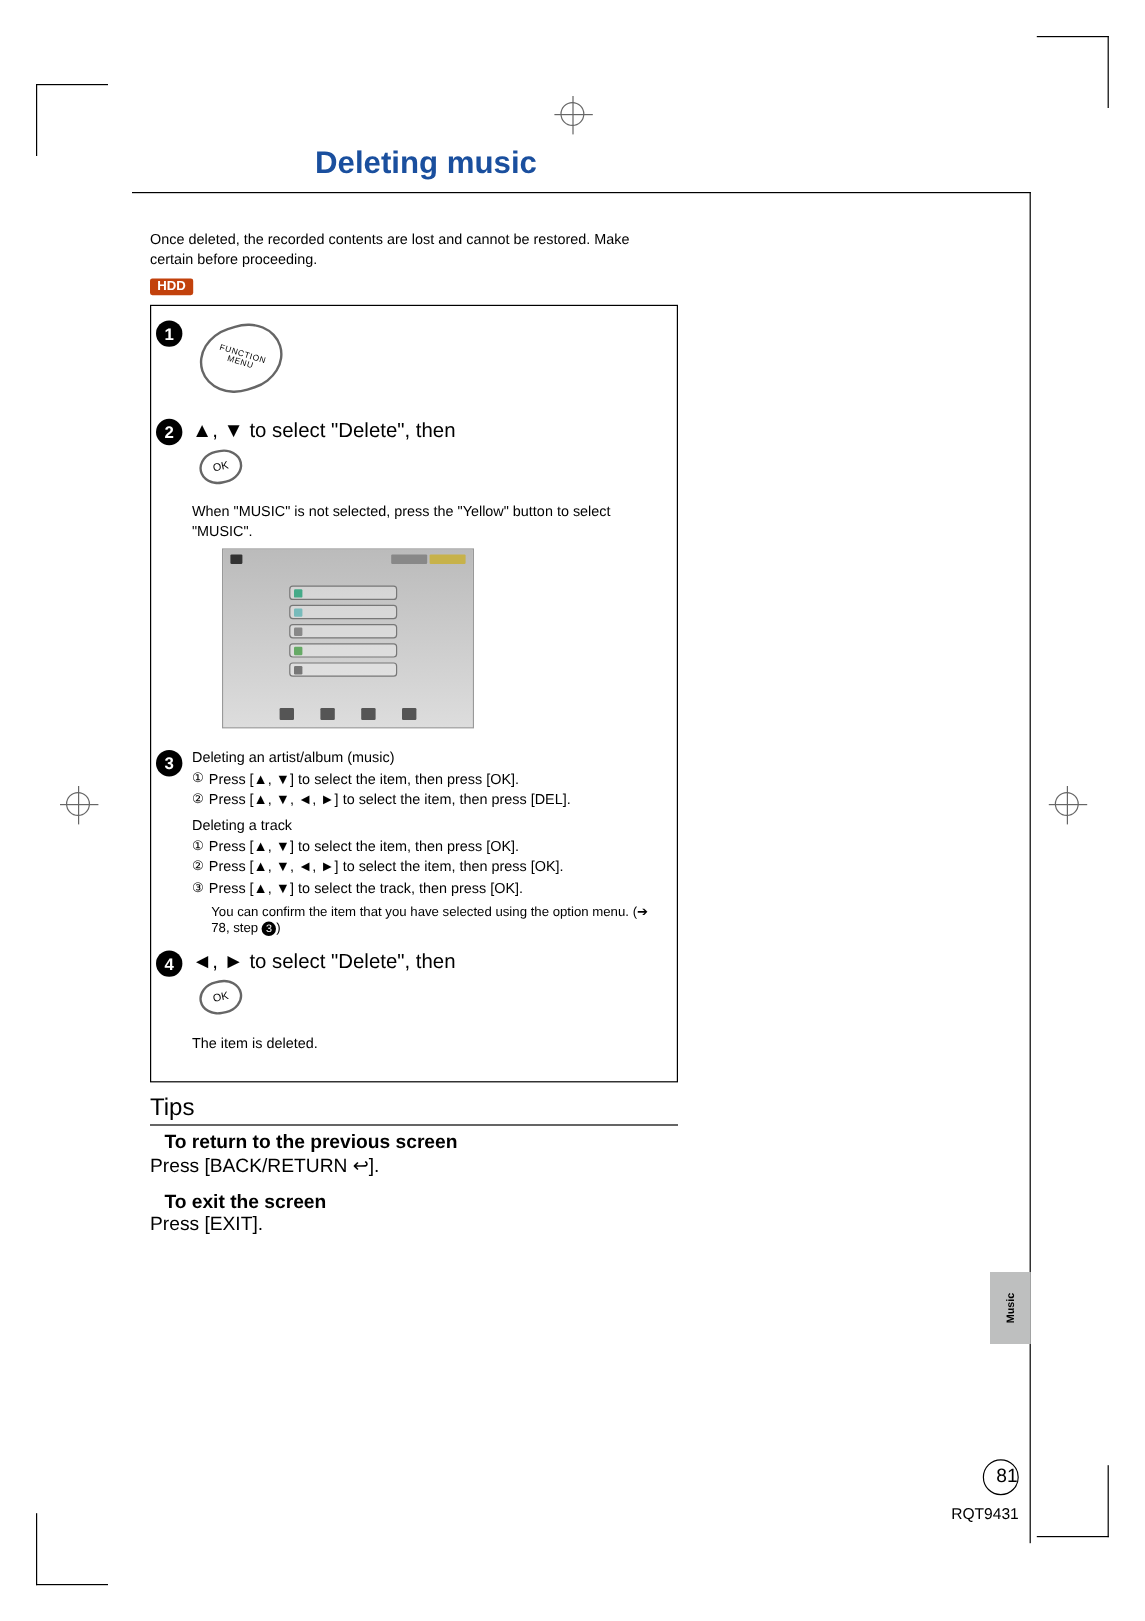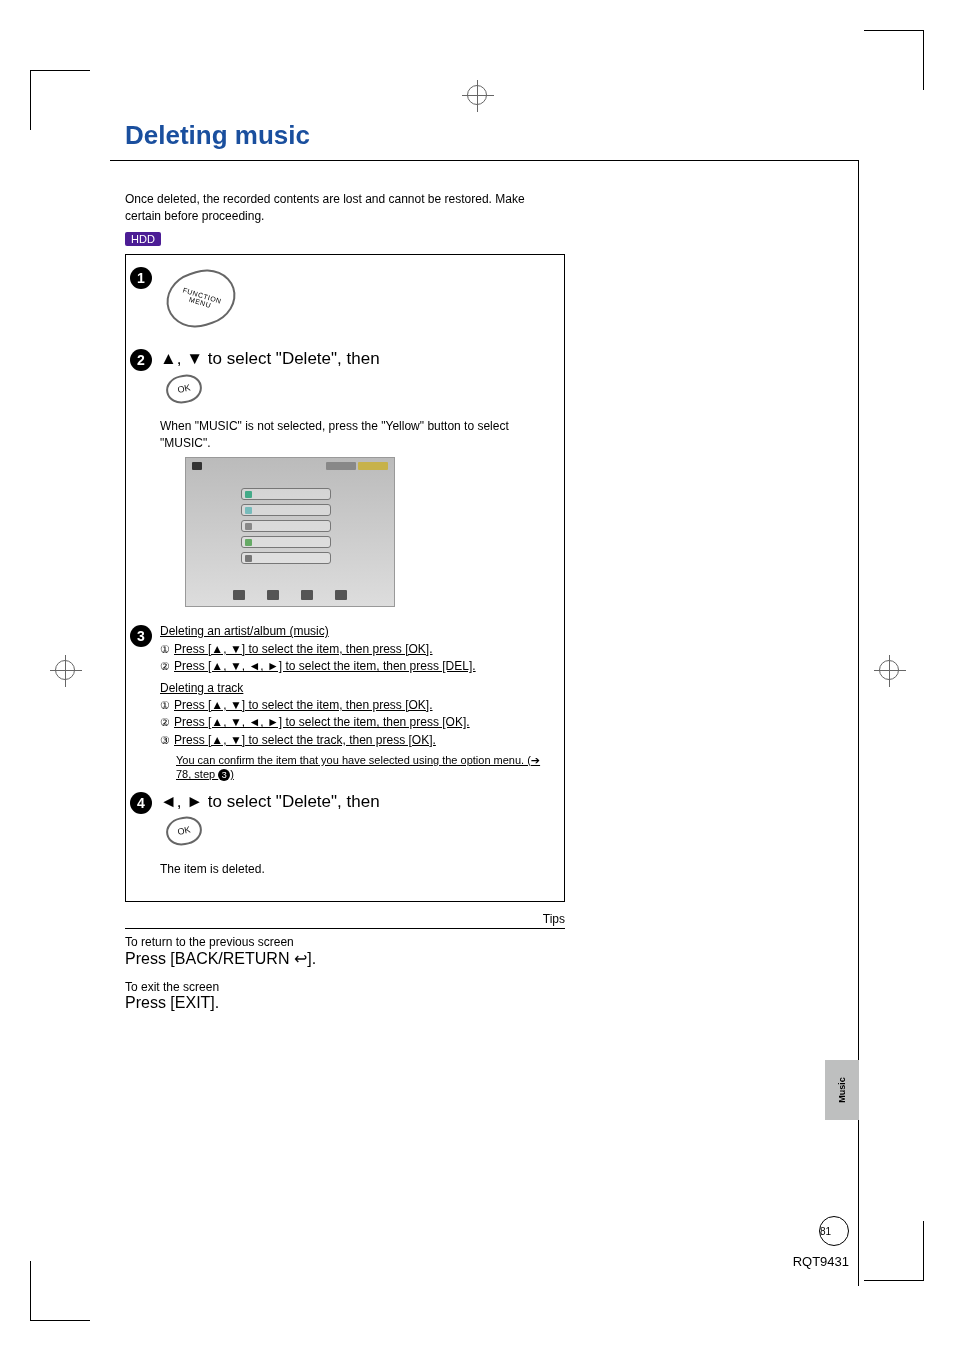--- a/index.html
+++ b/index.html
@@ -37,28 +37,29 @@
     top: 120px;
     left: 125px;
     width: 460px;
   }
   h1 {
     color: #1a4f9e;
     font-size: 26px;
     font-weight: bold;
     margin-bottom: 40px;
     border-bottom: none;
+    text-align: center;
   }
   .intro { font-size: 12px; line-height: 1.4; margin-bottom: 4px; width: 420px; }
   .hdd-badge {
     display: inline-block;
-    background: #4c1d95;
+    background: #c2410c;
     color: #fff;
     font-size: 11px;
-    font-weight: normal;
+    font-weight: bold;
     padding: 1px 6px;
     border-radius: 2px;
     margin-bottom: 8px;
   }
   .steps-frame {
     border: 1px solid #000;
     padding: 10px 12px 10px 4px;
     width: 440px;
   }
   .step { display: flex; align-items: flex-start; margin-bottom: 8px; }
@@ -116,29 +117,29 @@
   }
   .screenshot .topbar { position:absolute; top:4px; left:6px; width:10px; height:8px; background:#333; border-radius:1px;}
   .screenshot .tabs { position:absolute; top:4px; right:6px; display:flex; gap:2px;}
   .screenshot .tabs span { width:30px; height:8px; background:#888; display:block; border-radius:1px;}
   .screenshot .tabs span:last-child { background:#c7b24a;}
   .screenshot .list { position:absolute; top:30px; left:55px; display:flex; flex-direction:column; gap:4px;}
   .screenshot .list-row { width:90px; height:12px; border:1px solid #777; border-radius:3px; background:rgba(255,255,255,0.3); position:relative;}
   .screenshot .list-row .ic { position:absolute; left:3px; top:2px; width:7px; height:7px; background:#6aa; border-radius:1px;}
   .screenshot .bot { position:absolute; bottom:6px; left:0; right:0; display:flex; justify-content:center; gap:22px;}
   .screenshot .bot span { width:12px; height:10px; background:#555; display:block; border-radius:1px;}
-  .sub { font-size: 12px; line-height: 1.45; text-decoration: underline; }
+  .sub { font-size: 12px; line-height: 1.45; }
   .sub .hd { text-decoration: none; }
   .sub ol { list-style: none; padding-left: 0; margin: 0 0 4px 0;}
   .sub li { padding-left: 14px; position: relative; }
   .sub li .circnum { position: absolute; left: 0; top: 1px; font-size: 11px; }
   .confirm-note { font-size: 11px; line-height: 1.3; margin-top: 4px; margin-left: 16px;}
   .circled-step { display:inline-block; width:12px; height:12px; background:#000; color:#fff; border-radius:50%; font-size:9px; text-align:center; line-height:12px; vertical-align:middle;}
-  .tips-hd { font-size: 12px; margin-top: 10px; padding-bottom: 2px; border-bottom: 1px solid #000; width: 440px; text-align: right;}
-  .tip-b { font-size: 12px; font-weight: normal; margin-top: 6px;}
+  .tips-hd { font-size: 20px; margin-top: 10px; padding-bottom: 2px; border-bottom: 1px solid #000; width: 440px;}
+  .tip-b { font-size: 16px; font-weight: bold; margin-top: 6px; margin-left: 12px;}
   .tip-t { font-size: 16px; }
   .side-tab {
     position: absolute;
     right: 95px;
     top: 1060px;
     background: #bebfbf;
     width: 34px;
     height: 60px;
     display: flex;
     align-items: center;
@@ -152,22 +153,22 @@
   .page-num-circle {
     position: absolute;
     right: 105px;
     bottom: 105px;
     width: 30px;
     height: 30px;
     border: 1px solid #000;
     border-radius: 50%;
     display: flex;
     align-items: center;
-    justify-content: flex-start;
-    font-size: 10px;
+    justify-content: flex-end;
+    font-size: 16px;
   }
   .doc-code {
     position: absolute;
     right: 105px;
     bottom: 82px;
     font-size: 13px;
   }
 </style>
 </head>
 <body>

